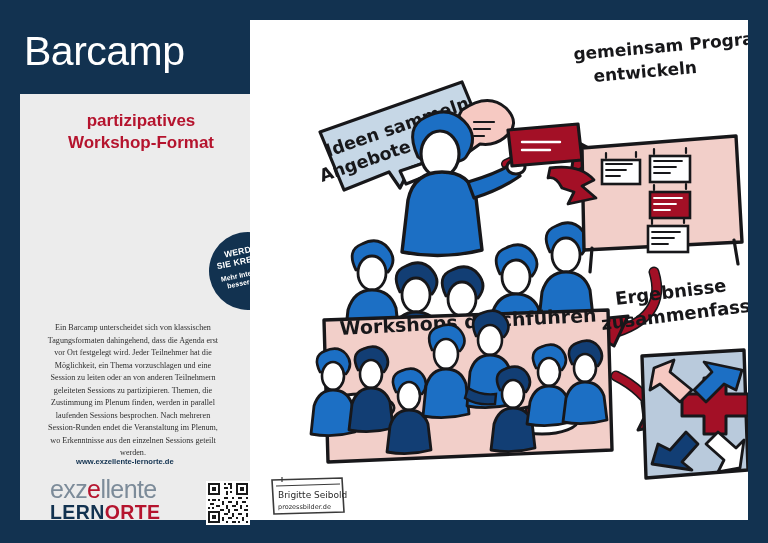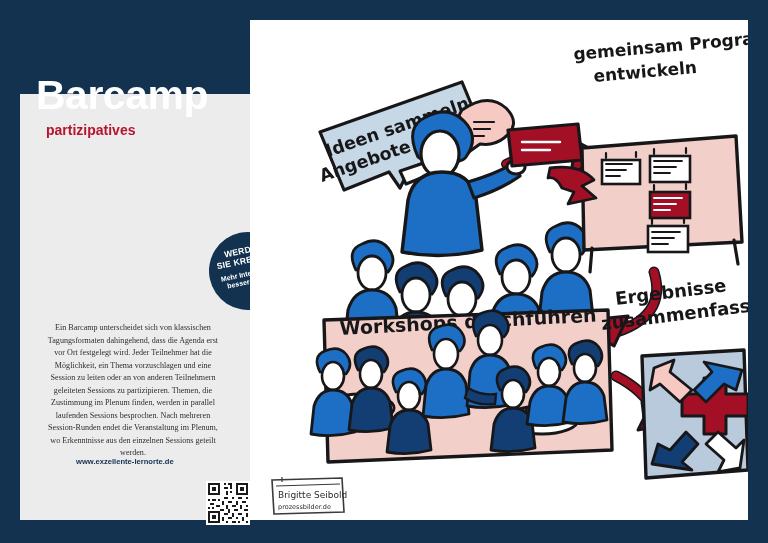--- a/index.html
+++ b/index.html
@@ -19,28 +19,27 @@
   
   .leftcol{
     position:absolute;left:0px;top:0px;width:230px;height:500px;
     background:#ececec;
   }
   .titlebar{
     position:absolute;left:0;top:0;width:230px;height:74px;
     background:#123250;
   }
   .titlebar .title{
-    position:absolute;left:16px;top:11px;
-    color:#ffffff;font-size:41px;font-weight:bold;letter-spacing:-.5px;
+    position:absolute;left:4px;top:11px;
+    color:#ffffff;font-size:41px;font-weight:normal;letter-spacing:-.5px;
     line-height:1;
-    margin-top:44px;
   }
   .subtitle{
-    position:absolute;left:26px;top:101px;width:190px;
-    color:#B5142E;font-size:14px;font-weight:bold;line-height:1.32;
+    position:absolute;left:26px;top:90px;width:190px;
+    color:#B5142E;font-size:17px;font-weight:bold;line-height:1.32;text-align:center;
   }
 
   
   .badge{
     position:absolute;left:189px;top:212px;width:78px;height:78px;
     border-radius:50%;background:#123250;color:#ffffff;
     transform:rotate(-12deg);
     box-sizing:border-box;padding-top:14px;
   }
   .badge .b1{
@@ -102,37 +101,42 @@
   <div class="canvas">
 
     <div class="leftcol">
 
       <div class="titlebar">
         <div class="title">Barcamp</div>
       </div>
 
       <div class="subtitle">
         <div>partizipatives</div>
+        <div>Workshop-Format</div>
       </div>
 
       <div class="badge">
         <div class="b1">
           <div>WERDEN</div>
           <div>SIE KREATIV!</div>
         </div>
         <div class="b2">
           <div>Mehr Interaktion,</div>
           <div>bessere Ideen</div>
         </div>
       </div>
 
       <div class="bodycopy">Ein Barcamp unterscheidet sich von klassischen Tagungsformaten dahingehend, dass die Agenda erst vor Ort festgelegt wird. Jeder Teilnehmer hat die Möglichkeit, ein Thema vorzuschlagen und eine Session zu leiten oder an von anderen Teilnehmern geleiteten Sessions zu partizipieren. Themen, die Zustimmung im Plenum finden, werden in parallel laufenden Sessions besprochen. Nach mehreren Session-Runden endet die Veranstaltung im Plenum, wo Erkenntnisse aus den einzelnen Sessions geteilt werden.</div>
 
       <div class="weburl">www.exzellente-lernorte.de</div>
 
+      <div class="logo">
+        <div class="l1"><span>exz</span><span class="acc">e</span><span>llente</span></div>
+        <div class="l2"><span>LERN</span><span class="acc">ORTE</span></div>
+      </div>
 
       <div class="qr">
         <svg width="44" height="44" viewBox="0 0 22 22" shape-rendering="crispEdges">
           <rect width="22" height="22" fill="#fff"></rect>
           <g fill="#1a1a1a">
             <rect x="1" y="1" width="6" height="1"></rect>
               <rect x="1" y="2" width="1" height="5"></rect>
             <rect x="6" y="2" width="1" height="5"></rect>
               <rect x="1" y="6" width="6" height="1"></rect>
             <rect x="3" y="3" width="2" height="2"></rect>

